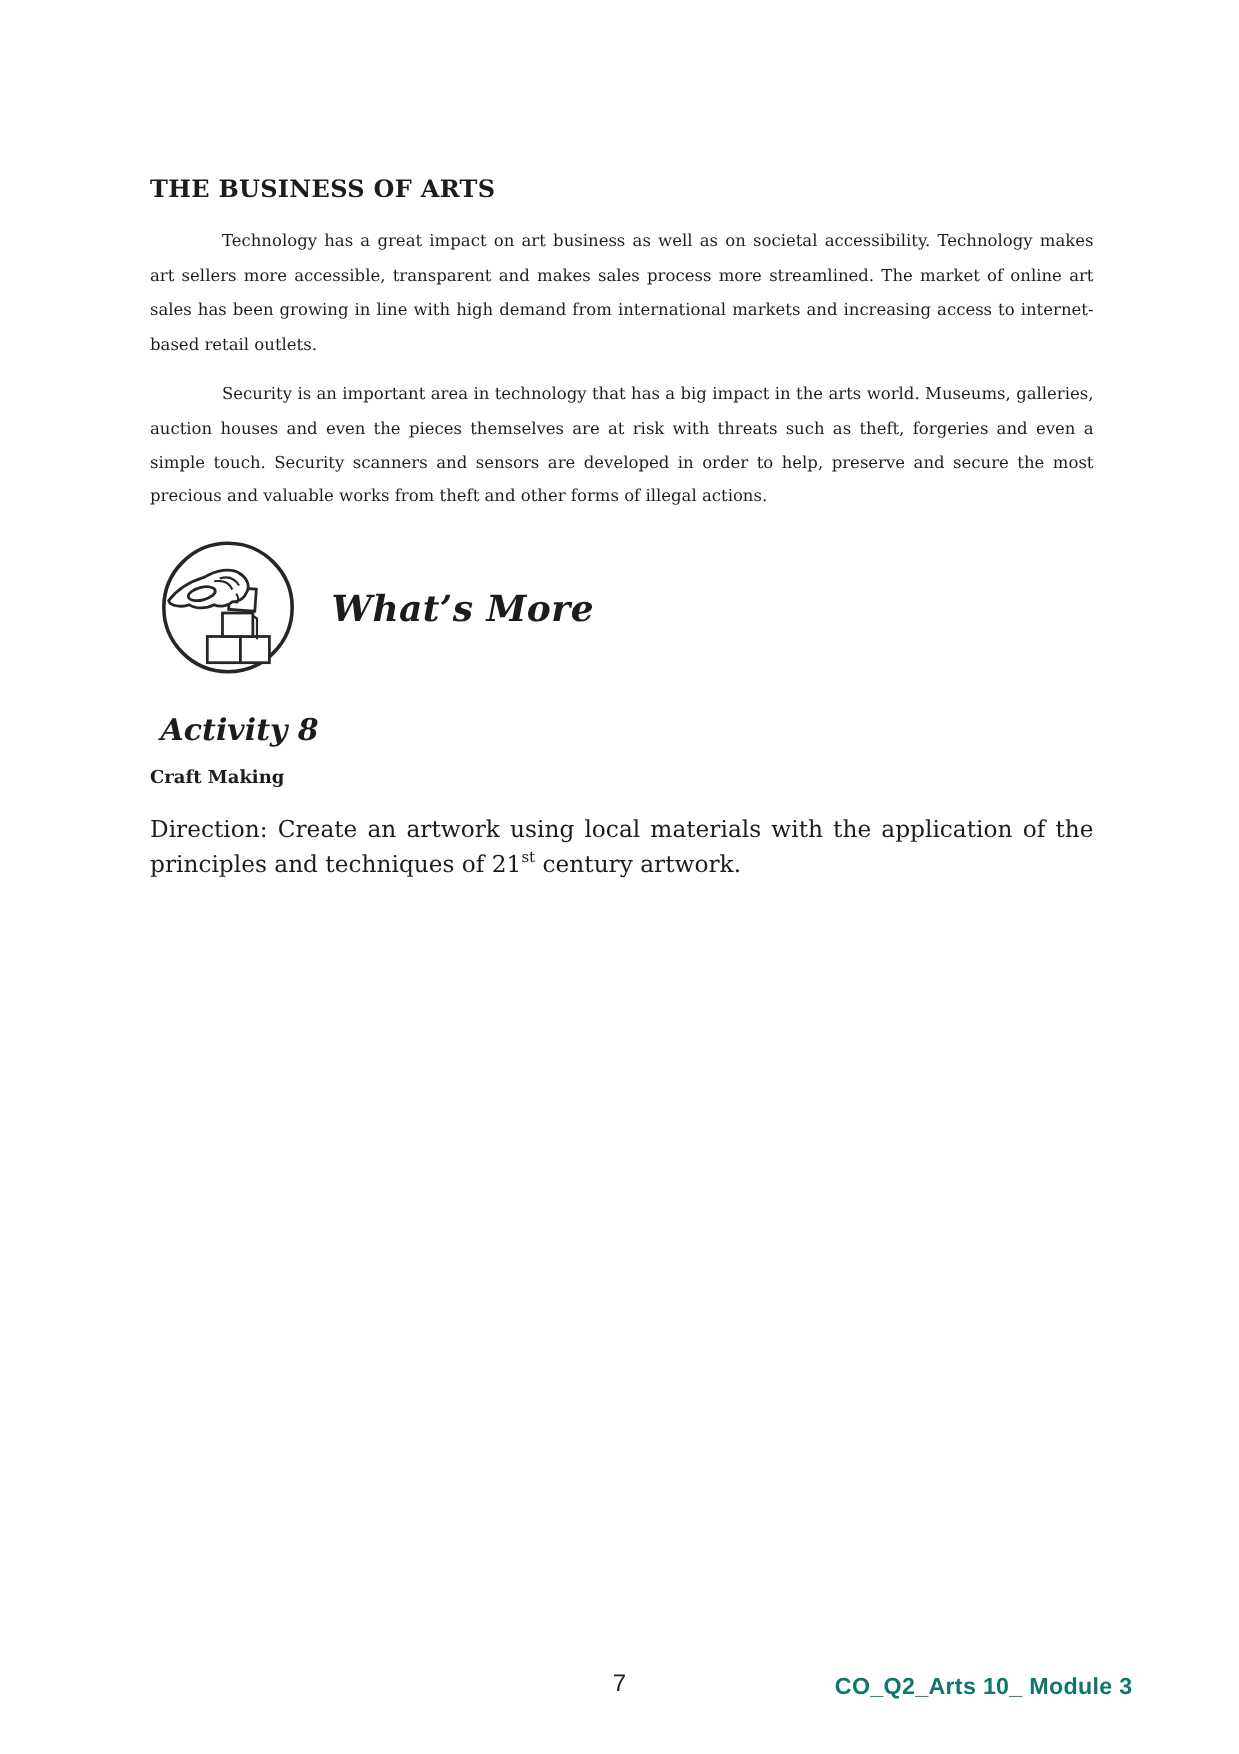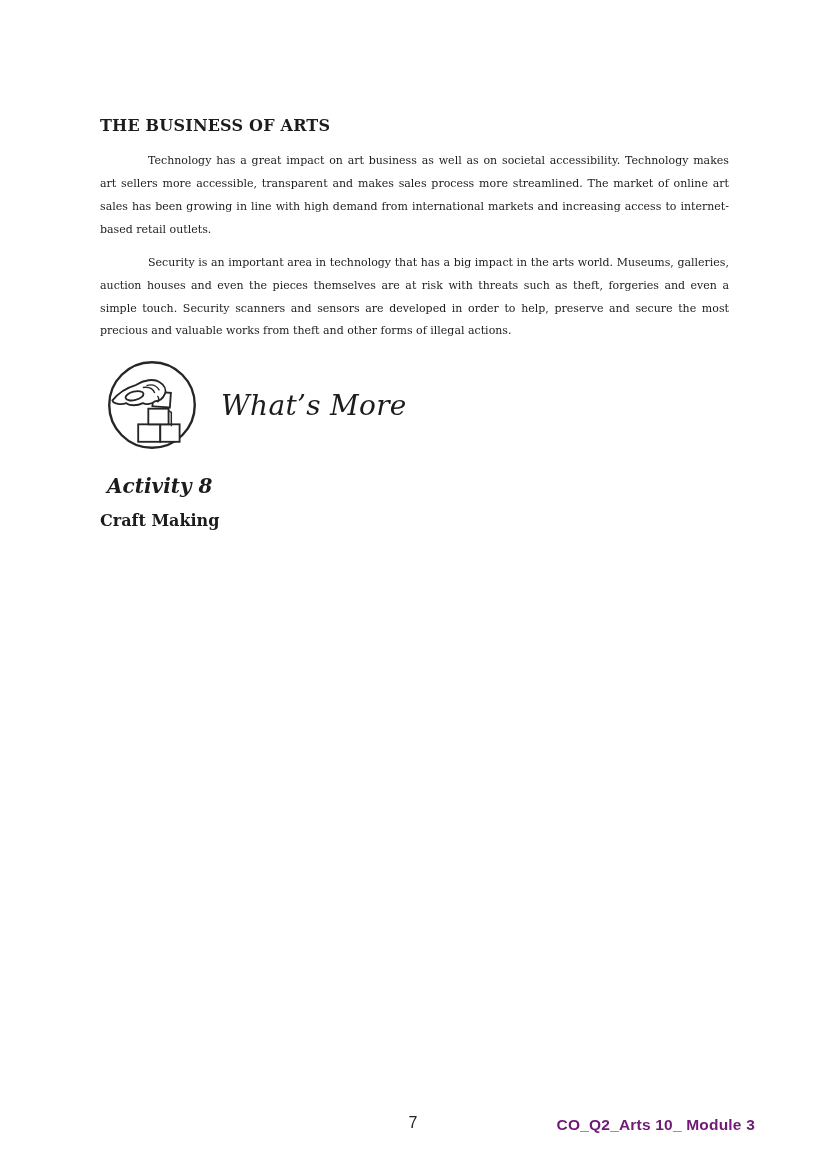--- a/index.html
+++ b/index.html
@@ -34,55 +34,55 @@
   .whats-more-row {
     display:flex;
     align-items:center;
     gap:23px;
     height:92px;
     margin:16px 0 0 6px;
   }
   .icon-circle { width:92px; height:92px; flex:0 0 auto; }
   .icon-circle svg { width:92px; height:92px; display:block; }
   .whats-more-title {
-    font-size:28px;
-    font-weight:normal;
+    font-size:24px;
+    font-weight:bold;
     font-style:italic;
     letter-spacing:0.3px;
   }
   .activity-title {
     font-size:20px;
     font-weight:bold;
     font-style:italic;
     margin:24px 0 0 7px;
     line-height:1.1;
   }
   .activity-subtitle {
-    font-size:16px;
+    font-size:12px;
     font-weight:bold;
     margin:15px 0 0 0;
     line-height:1.1;
   }
   .direction {
     font-size:15.5px;
     line-height:22.7px;
     text-align:justify;
     margin:17px 0 0 0;
   }
   .direction sup { font-size:10px; line-height:0; }
   .footer-page-number {
     position:absolute; left:0; top:1098px; width:826px;
     text-align:center;
     font-family:"Liberation Sans", sans-serif;
     font-size:16px; color:#222222;
   }
   .footer-module {
     position:absolute; right:71px; top:1100px;
     font-family:"Liberation Sans", sans-serif;
-    font-weight:bold; font-size:15.5px; color:#701a75;
+    font-weight:bold; font-size:15.5px; color:#0f766e;
     letter-spacing:0.2px;
   }
   .watermark {
     position:absolute; left:0; top:1180px; width:826px;
     text-align:center;
     font-family:Liberation Mono, monospace;
     font-size:15px; color:#c8c8c8; letter-spacing:0.6px;
   }
 </style>
 </head>
@@ -117,19 +117,20 @@
           <path d="M40 31 C 46 30, 51 32, 53 37" fill="none" stroke="#262626" stroke-width="1.5"></path>
           <path d="M56 40 C 58 43, 58 45, 56 47" fill="none" stroke="#262626" stroke-width="1.5"></path>
         </svg>
       </span>
       <span class="whats-more-title">What’s More</span>
     </div>
 
     <h3 class="activity-title">Activity 8</h3>
     <h4 class="activity-subtitle">Craft Making</h4>
 
+    <p class="direction"><span>Direction: Create an artwork using local materials with the application of the principles and techniques of 21</span><sup>st</sup><span> century artwork.</span></p>
 
   </main>
 
   <div class="footer-page-number">7</div>
   <div class="footer-module">CO_Q2_Arts 10_ Module 3</div>
   <div class="watermark">www.modyul.online</div>
 </div>
 
 </body></html>

